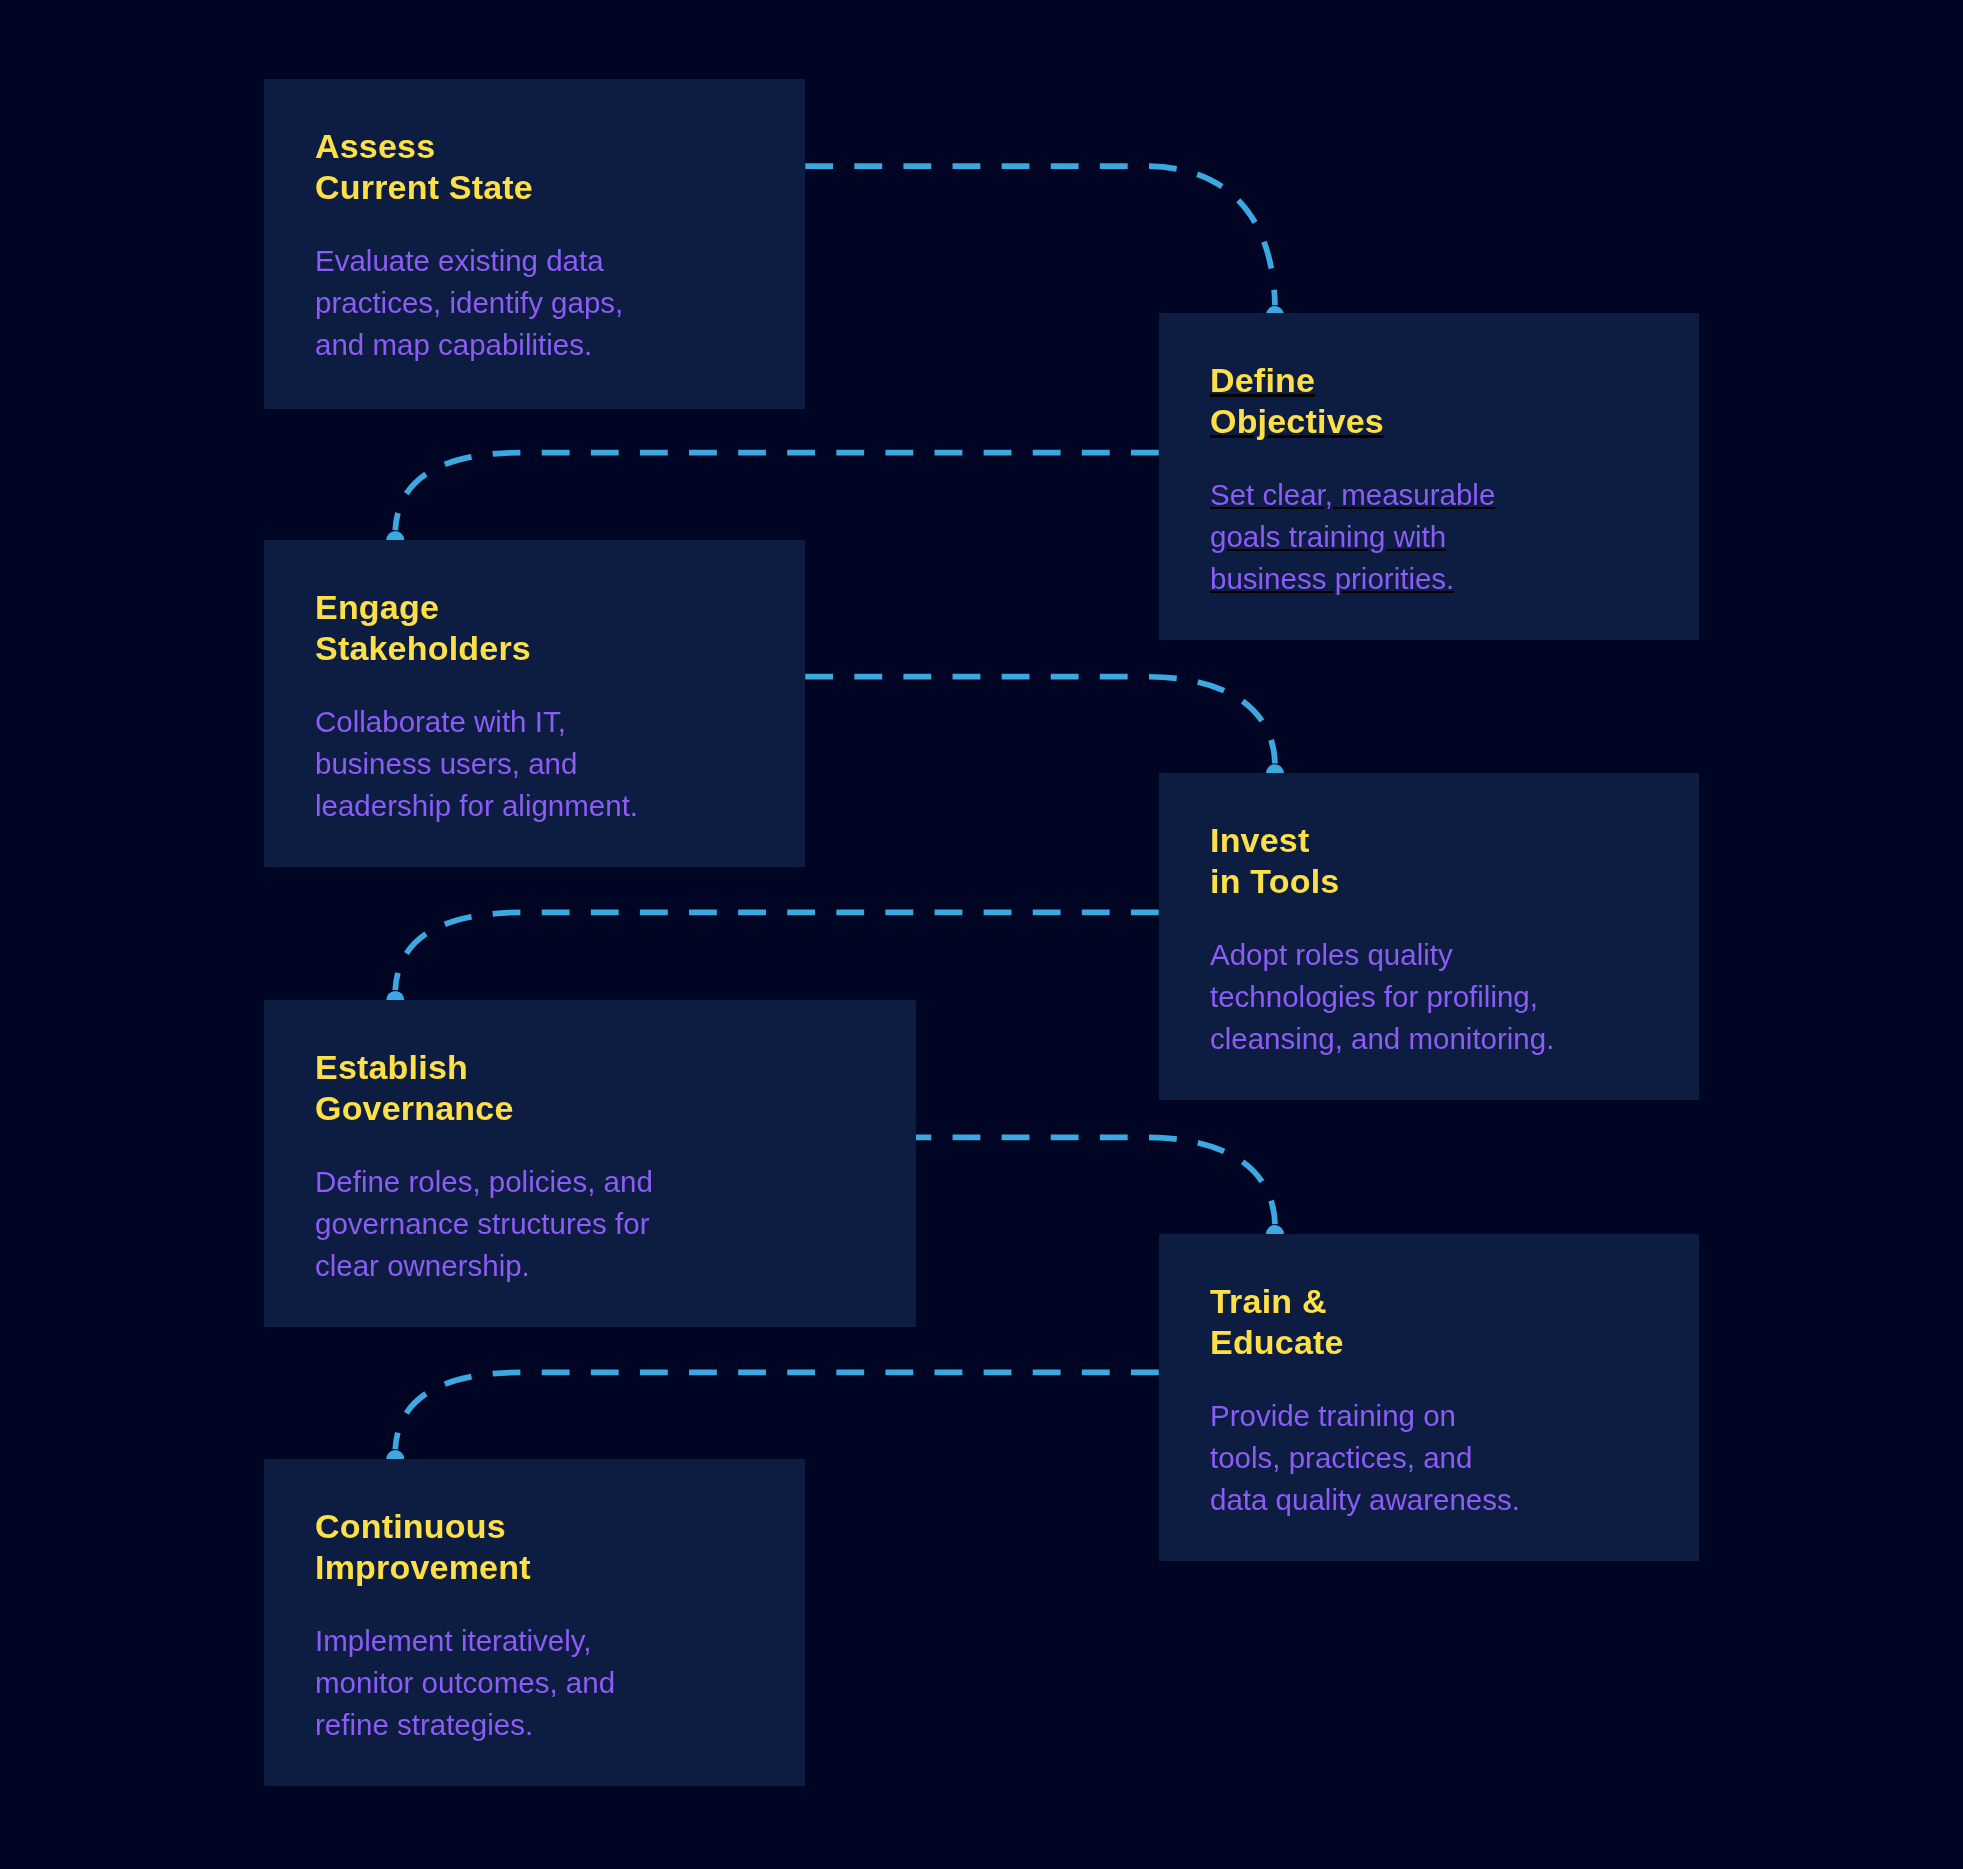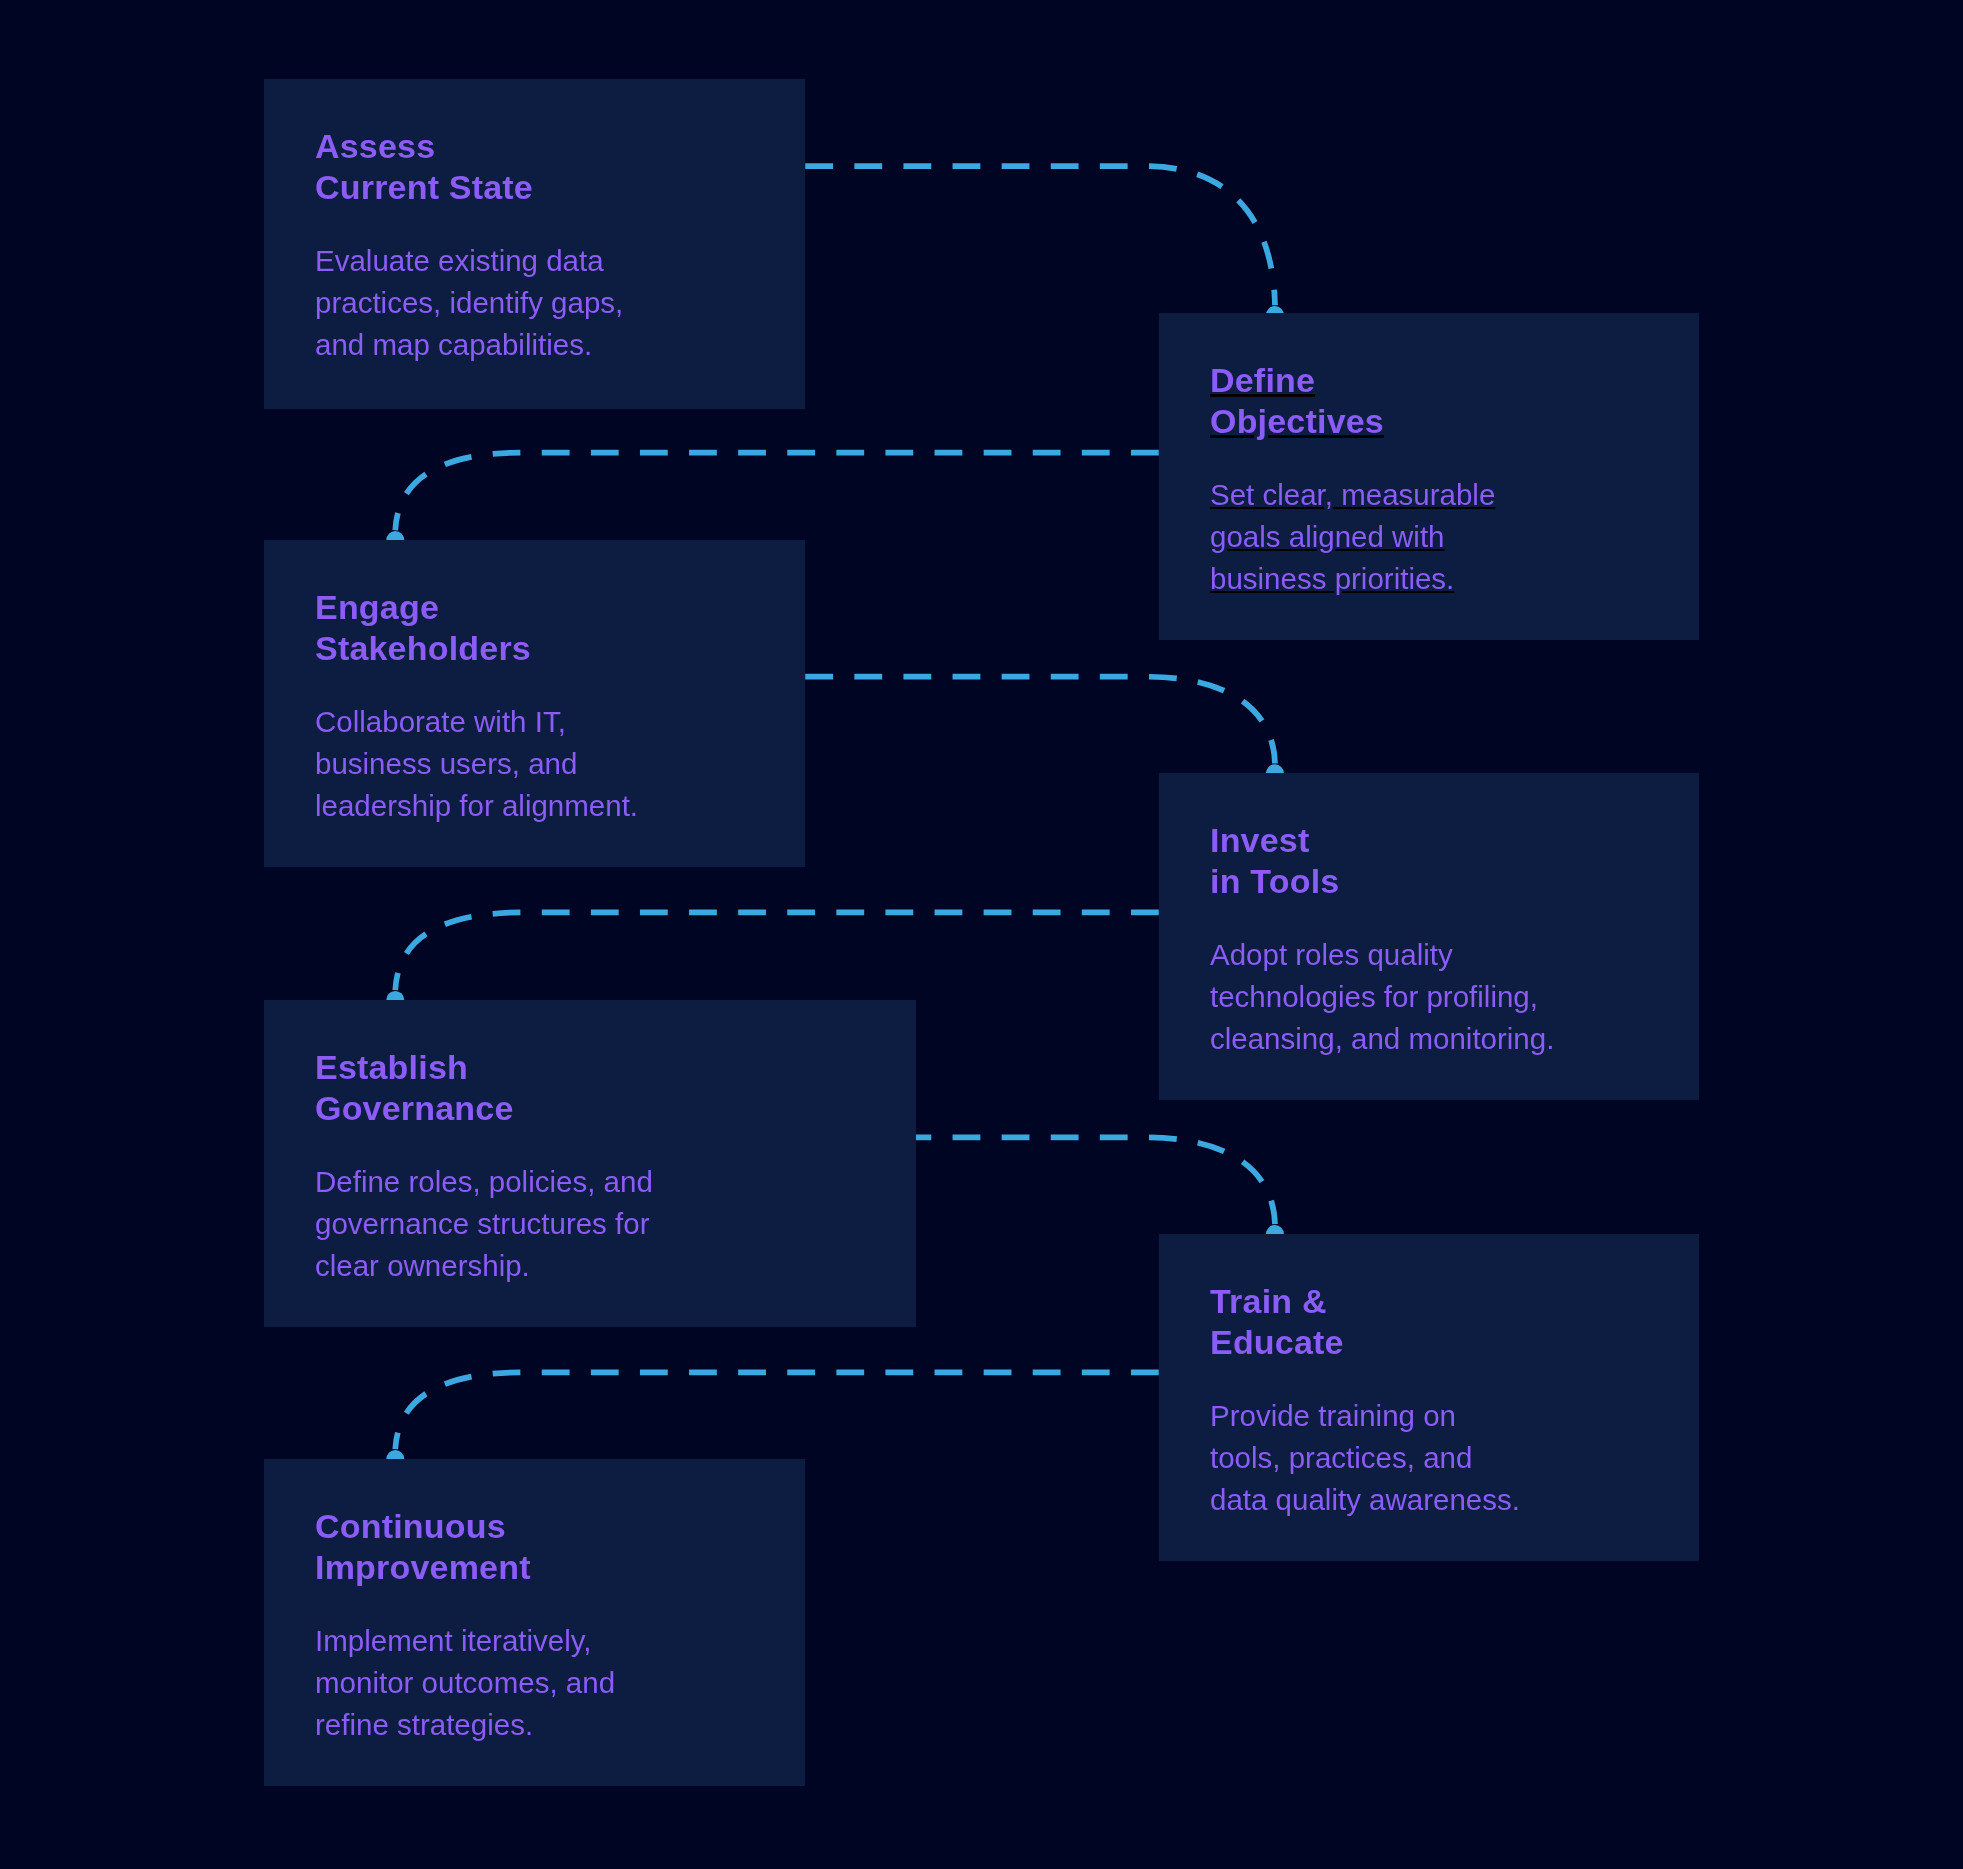--- a/index.html
+++ b/index.html
@@ -23,21 +23,21 @@
     height: 1869px;
     pointer-events: none;
   }
   .card {
     position: absolute;
     background: #0d1c41;
     box-sizing: border-box;
     padding: 47px 51px 0 51px;
   }
   .card-title {
-    color: #8b5cf6;
+    color: #fde047;
     font-size: 34px;
     font-weight: bold;
     line-height: 1.22;
     letter-spacing: 0.2px;
     white-space: pre-line;
     margin: 0 0 31px 0;
   }
   .card-desc {
     color: #8b5cf6;
     font-size: 29.5px;
@@ -78,21 +78,21 @@
 Current State</div>
     <div class="card-desc">Evaluate existing data
 practices, identify gaps,
 and map capabilities.</div>
   </div>
 
   <div class="card" style="left:1159px; top:313px; width:540px; height:327px;text-decoration:underline;">
     <div class="card-title">Define
 Objectives</div>
     <div class="card-desc">Set clear, measurable
-goals aligned with
+goals training with
 business priorities.</div>
   </div>
 
   <div class="card" style="left:264px; top:540px; width:541px; height:327px;">
     <div class="card-title">Engage
 Stakeholders</div>
     <div class="card-desc">Collaborate with IT,
 business users, and
 leadership for alignment.</div>
   </div>

